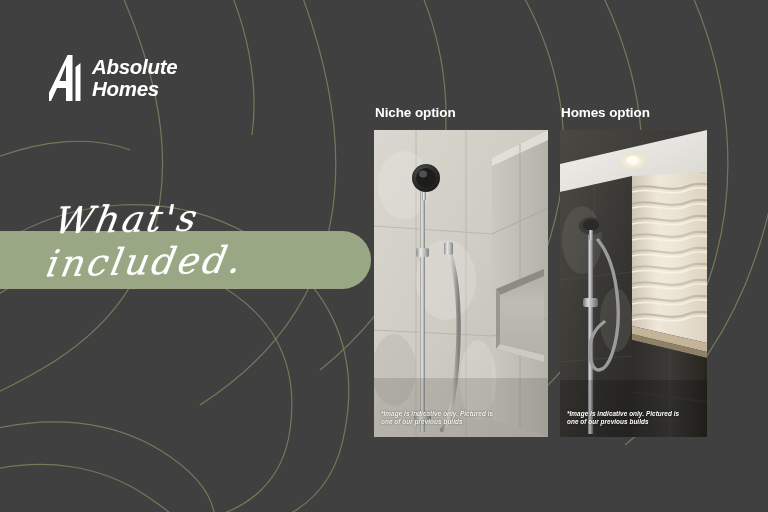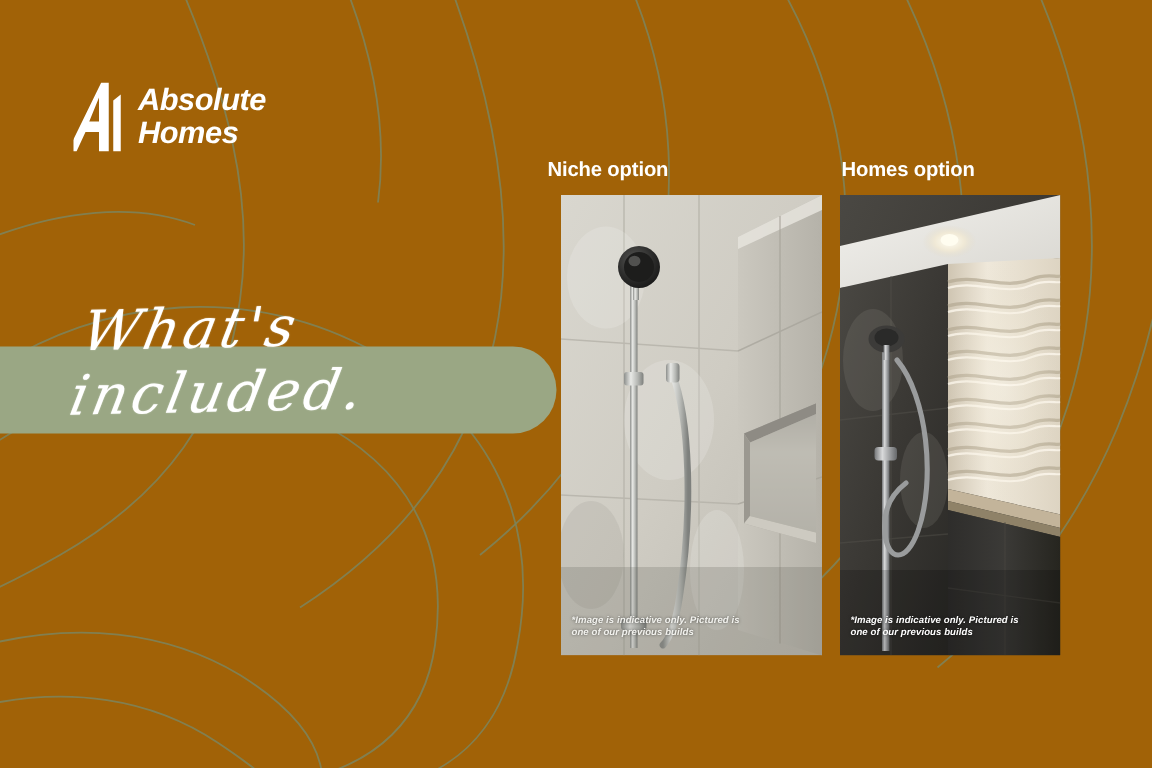--- a/index.html
+++ b/index.html
@@ -12,21 +12,21 @@
     height: 512px;
     overflow: hidden;
     font-family: "Liberation Sans", sans-serif;
     position: relative;
   }
   #slide {
     position: absolute;
     inset: 0;
     width: 768px;
     height: 512px;
-    background: #a16207;
+    background: #404040;
     overflow: hidden;
   }
   
   #topo {
     position: absolute;
     inset: 0;
     width: 768px;
     height: 512px;
     pointer-events: none;
   }
@@ -104,21 +104,21 @@
   }
   #body-copy b { font-weight: 800; }
   
   .photo-label {
     position: absolute;
     color: #ffffff;
     font-size: 13.5px;
     font-weight: 700;
     letter-spacing: -0.1px;
   }
-  #label-niche { left: 365px; top: 105px; }
+  #label-niche { left: 375px; top: 105px; }
   #label-shelf { left: 561px; top: 105px; }
   .photo {
     position: absolute;
     top: 130px;
     height: 307px;
     overflow: hidden;
   }
   #photo-niche { left: 374px; width: 174px; }
   #photo-shelf { left: 560px; width: 147px; }
   .photo svg { display: block; width: 100%; height: 100%; }

